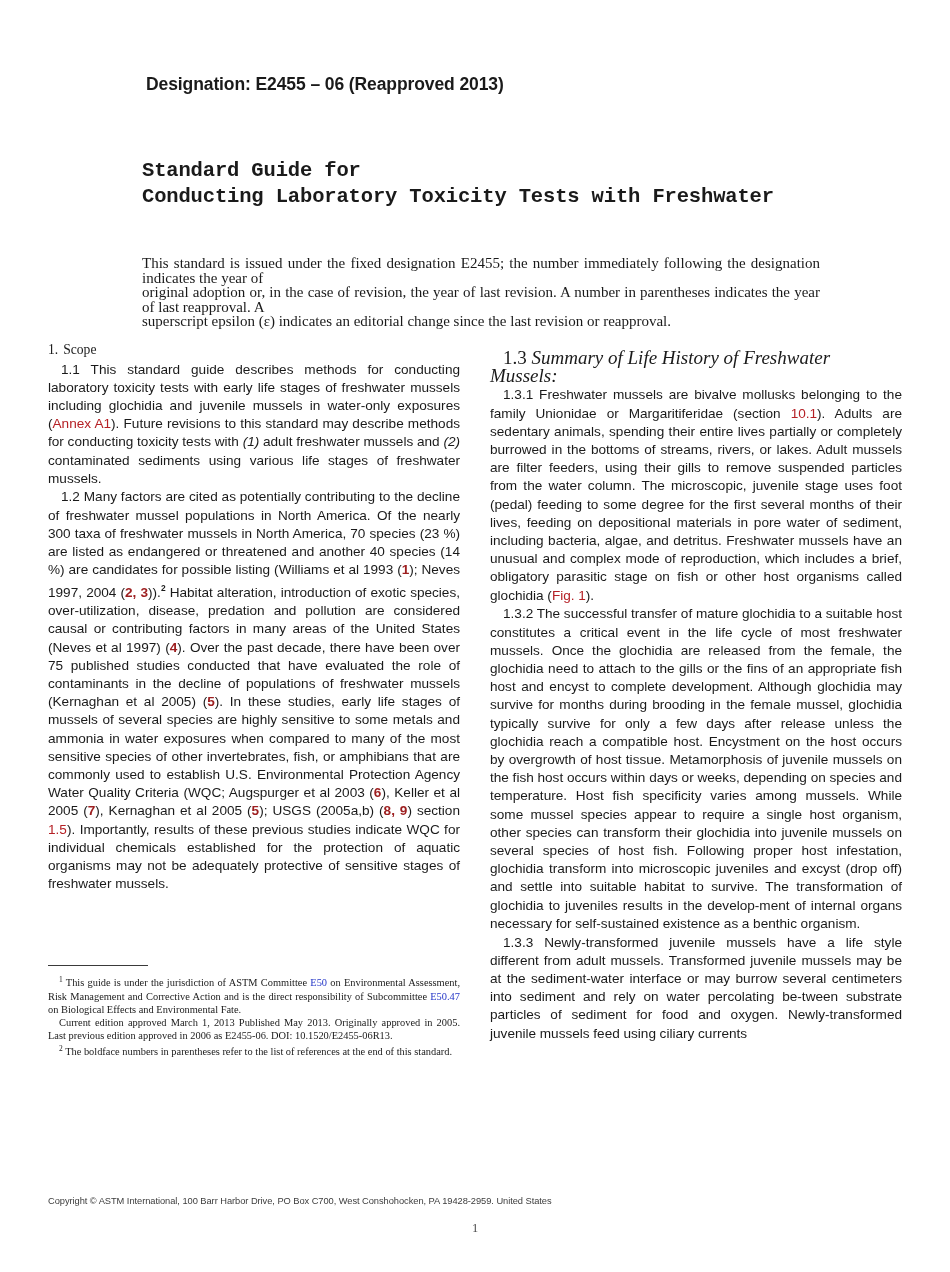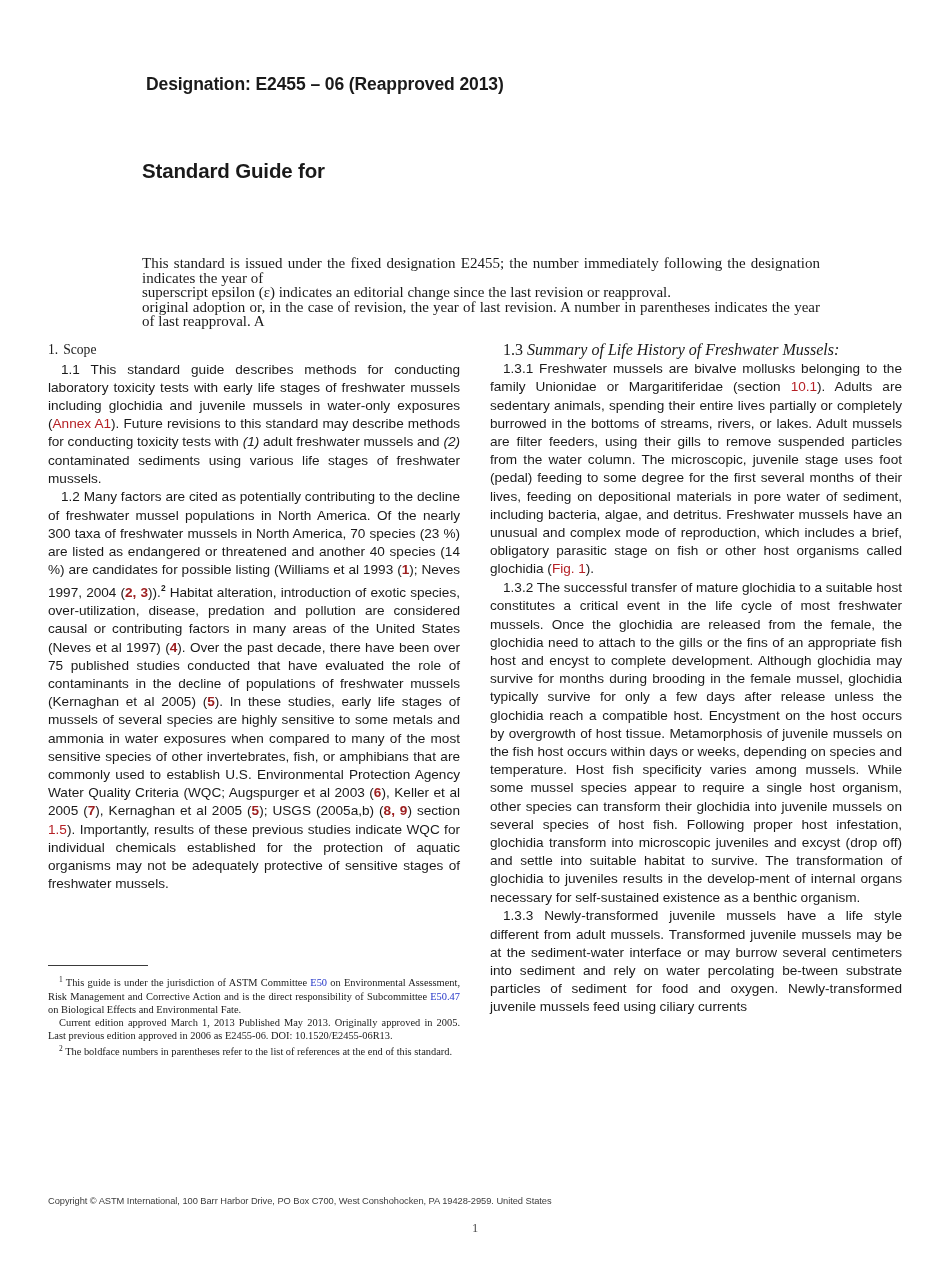--- a/index.html
+++ b/index.html
@@ -47,21 +47,21 @@
   }
 
   
   #title-block {
     position: absolute;
     left: 142px;
     top: 158px;
     width: 700px;
   }
   #title-block .tline {
-    font-family: Liberation Sans, sans-serif;
+    font-family: Liberation Mono, monospace;
     font-weight: bold;
     font-size: 20.5px;
     line-height: 25.5px;
     color: #1a1a1a;
     letter-spacing: -0.15px;
   }
   .sup {
     font-size: 0.62em;
     vertical-align: super;
     font-weight: bold;
@@ -100,23 +100,23 @@
     font-family: "Liberation Serif", serif;
     font-weight: normal;
     font-size: 13.6px;
     line-height: 17.5px;
     margin: 0 0 2px 0;
   }
   .sec-head .num { margin-right: 5px; }
 
   .sub-head {
     font-family: "Liberation Serif", serif;
-    font-size: 16px;
+    font-size: 19px;
     line-height: 18.2px;
-    margin: 0 0 1px 0;
+    margin: 8px 0 1px 0;
     text-indent: 13px;
   }
   .sub-head i { font-style: italic; }
 
   p.para {
     font-family: Liberation Sans, sans-serif;
     font-size: 13.6px;
     line-height: 18.2px;
     margin: 0 0 0.5px 0;
     text-align: justify;
@@ -182,26 +182,27 @@
 <body>
 
 <div id="header">
 
 
   <div id="designation-line">Designation: E2455 – 06 (Reapproved 2013)</div>
 </div>
 
 <div id="title-block">
   <div class="tline">Standard Guide for</div>
+  <div class="tline">Conducting Laboratory Toxicity Tests with Freshwater</div>
 </div>
 
 <div id="standard-note">
   <span class="ln">This standard is issued under the fixed designation E2455; the number immediately following the designation indicates the year of</span>
+  <span class="ln">original adoption or, in the case of revision, the year of last revision. A number in parentheses indicates the year of last reapproval. A</span>
   <span class="ln">superscript epsilon (ε) indicates an editorial change since the last revision or reapproval.</span>
-  <span class="ln">original adoption or, in the case of revision, the year of last revision. A number in parentheses indicates the year of last reapproval. A</span>
 </div>
 
 <div id="body-cols">
 
   <div class="col" id="col-left">
 
     <div class="sec-head">
       <span class="num">1.</span><span>Scope</span>
     </div>
 

